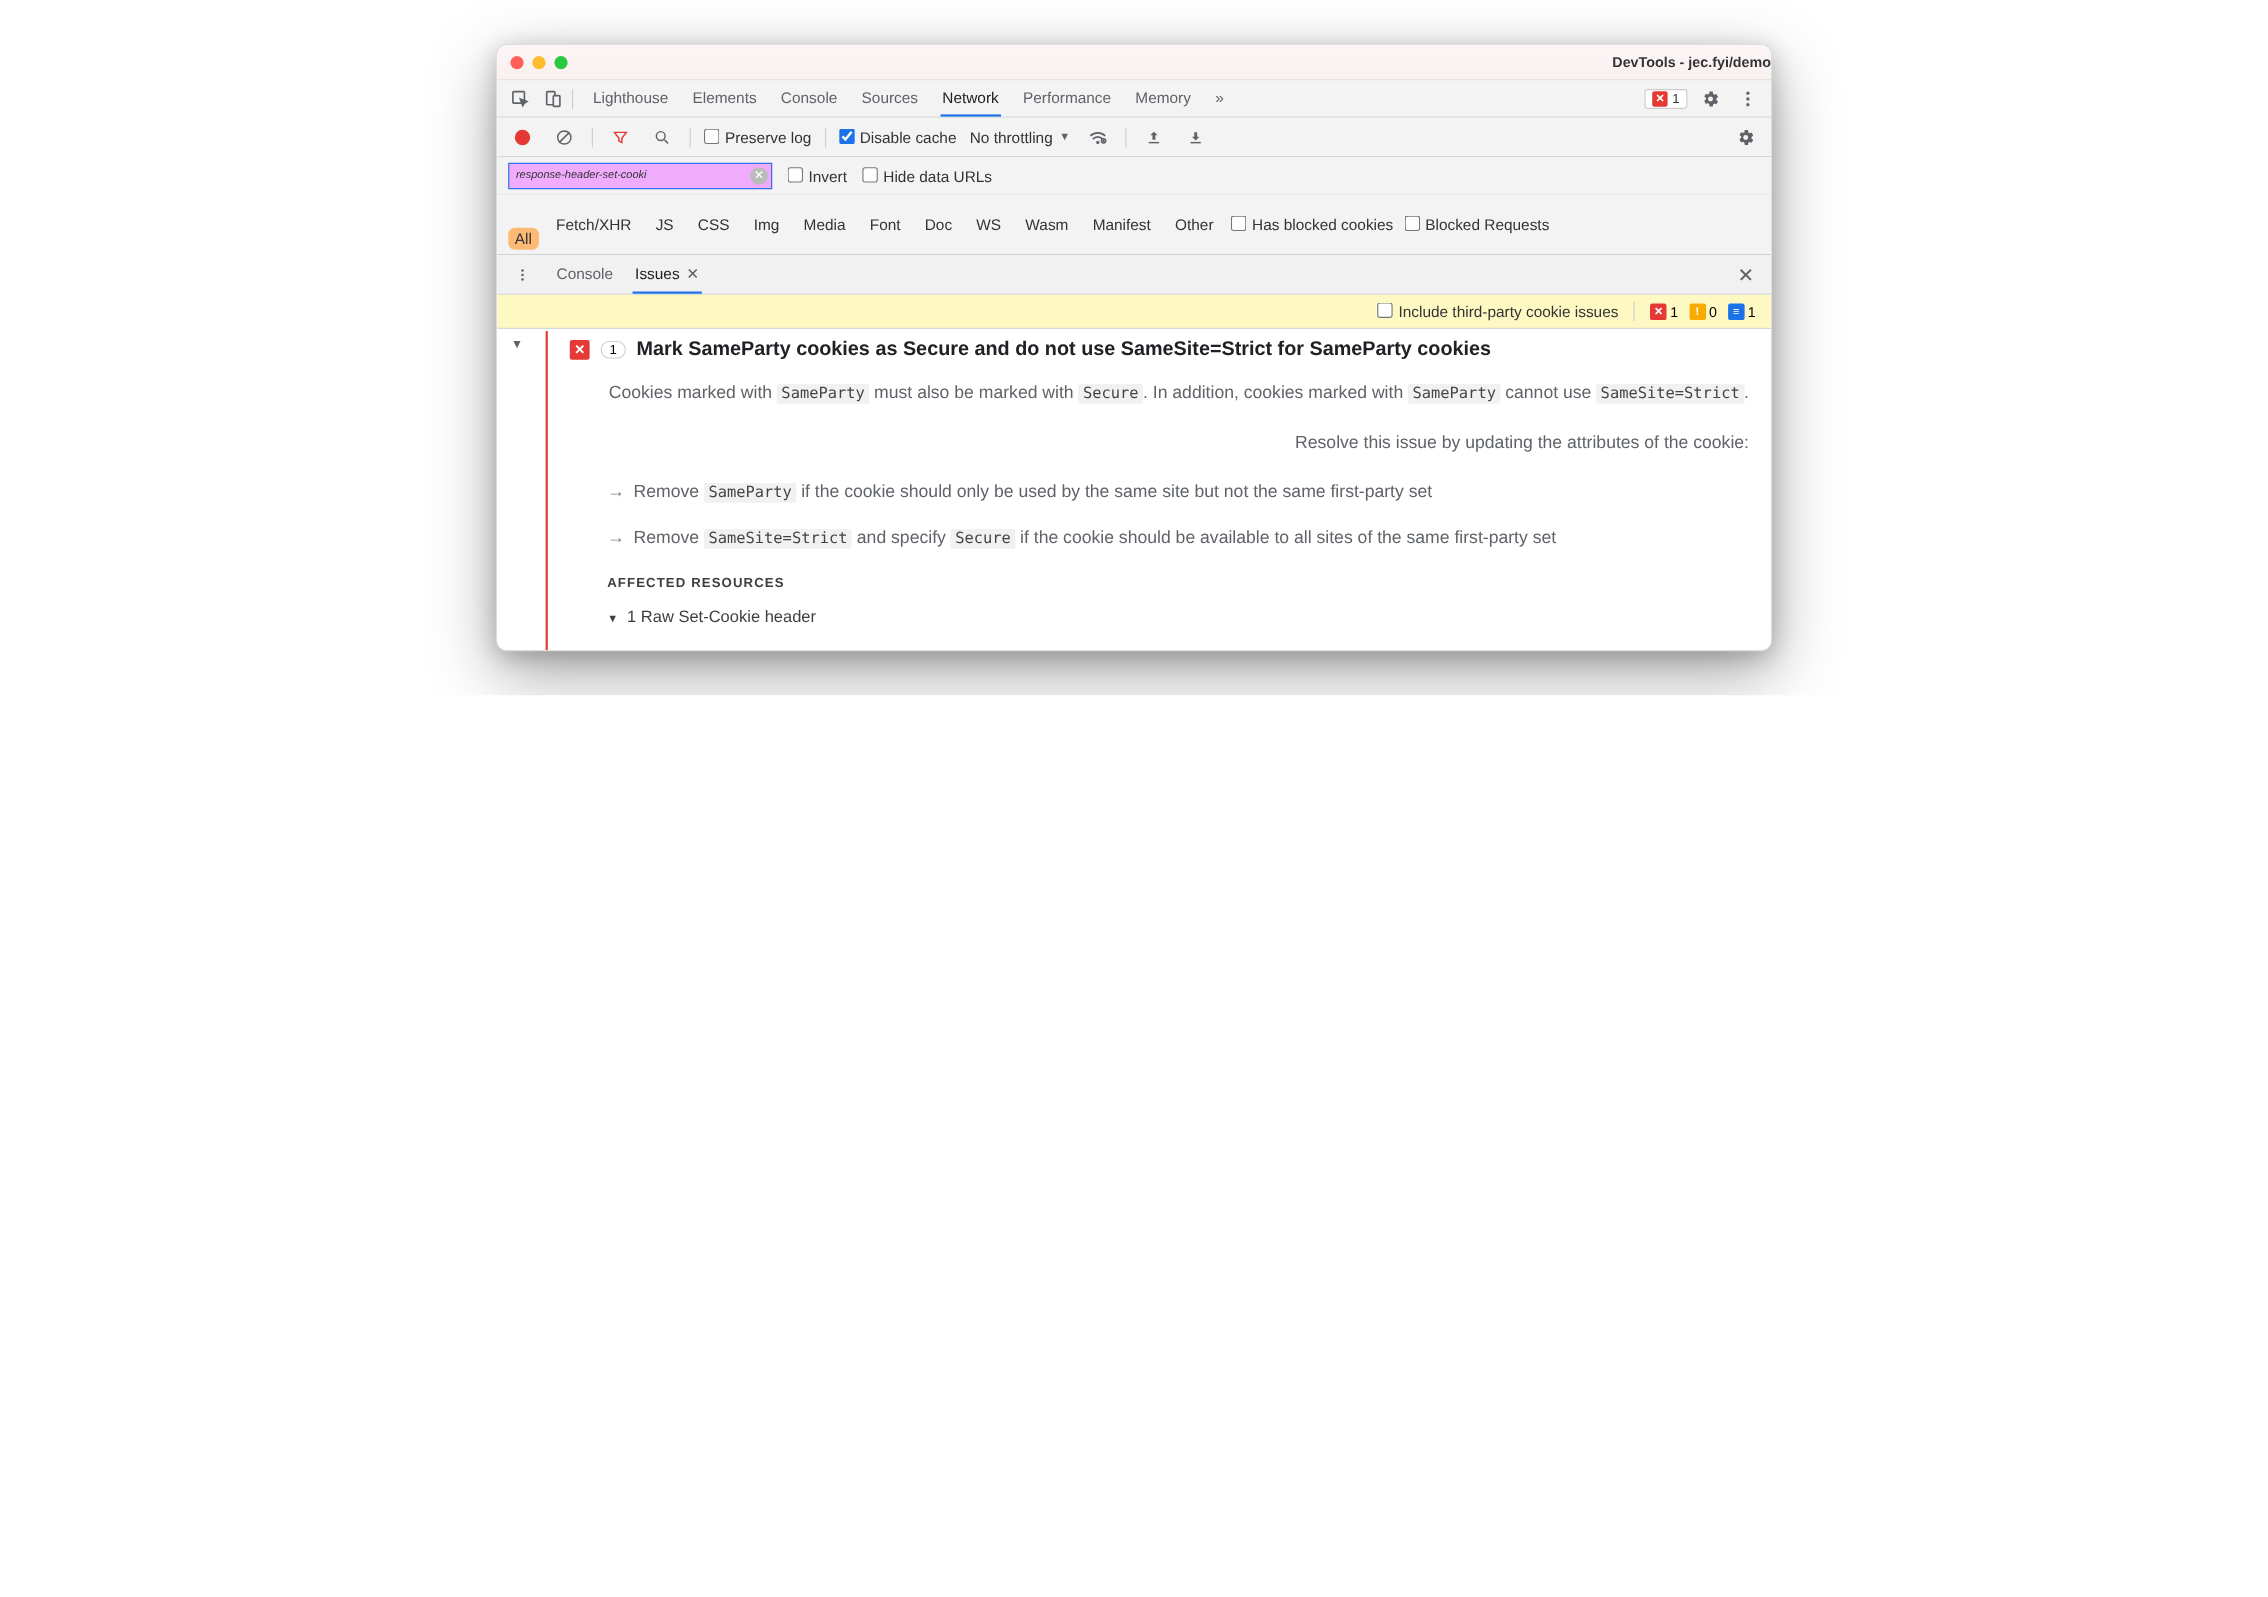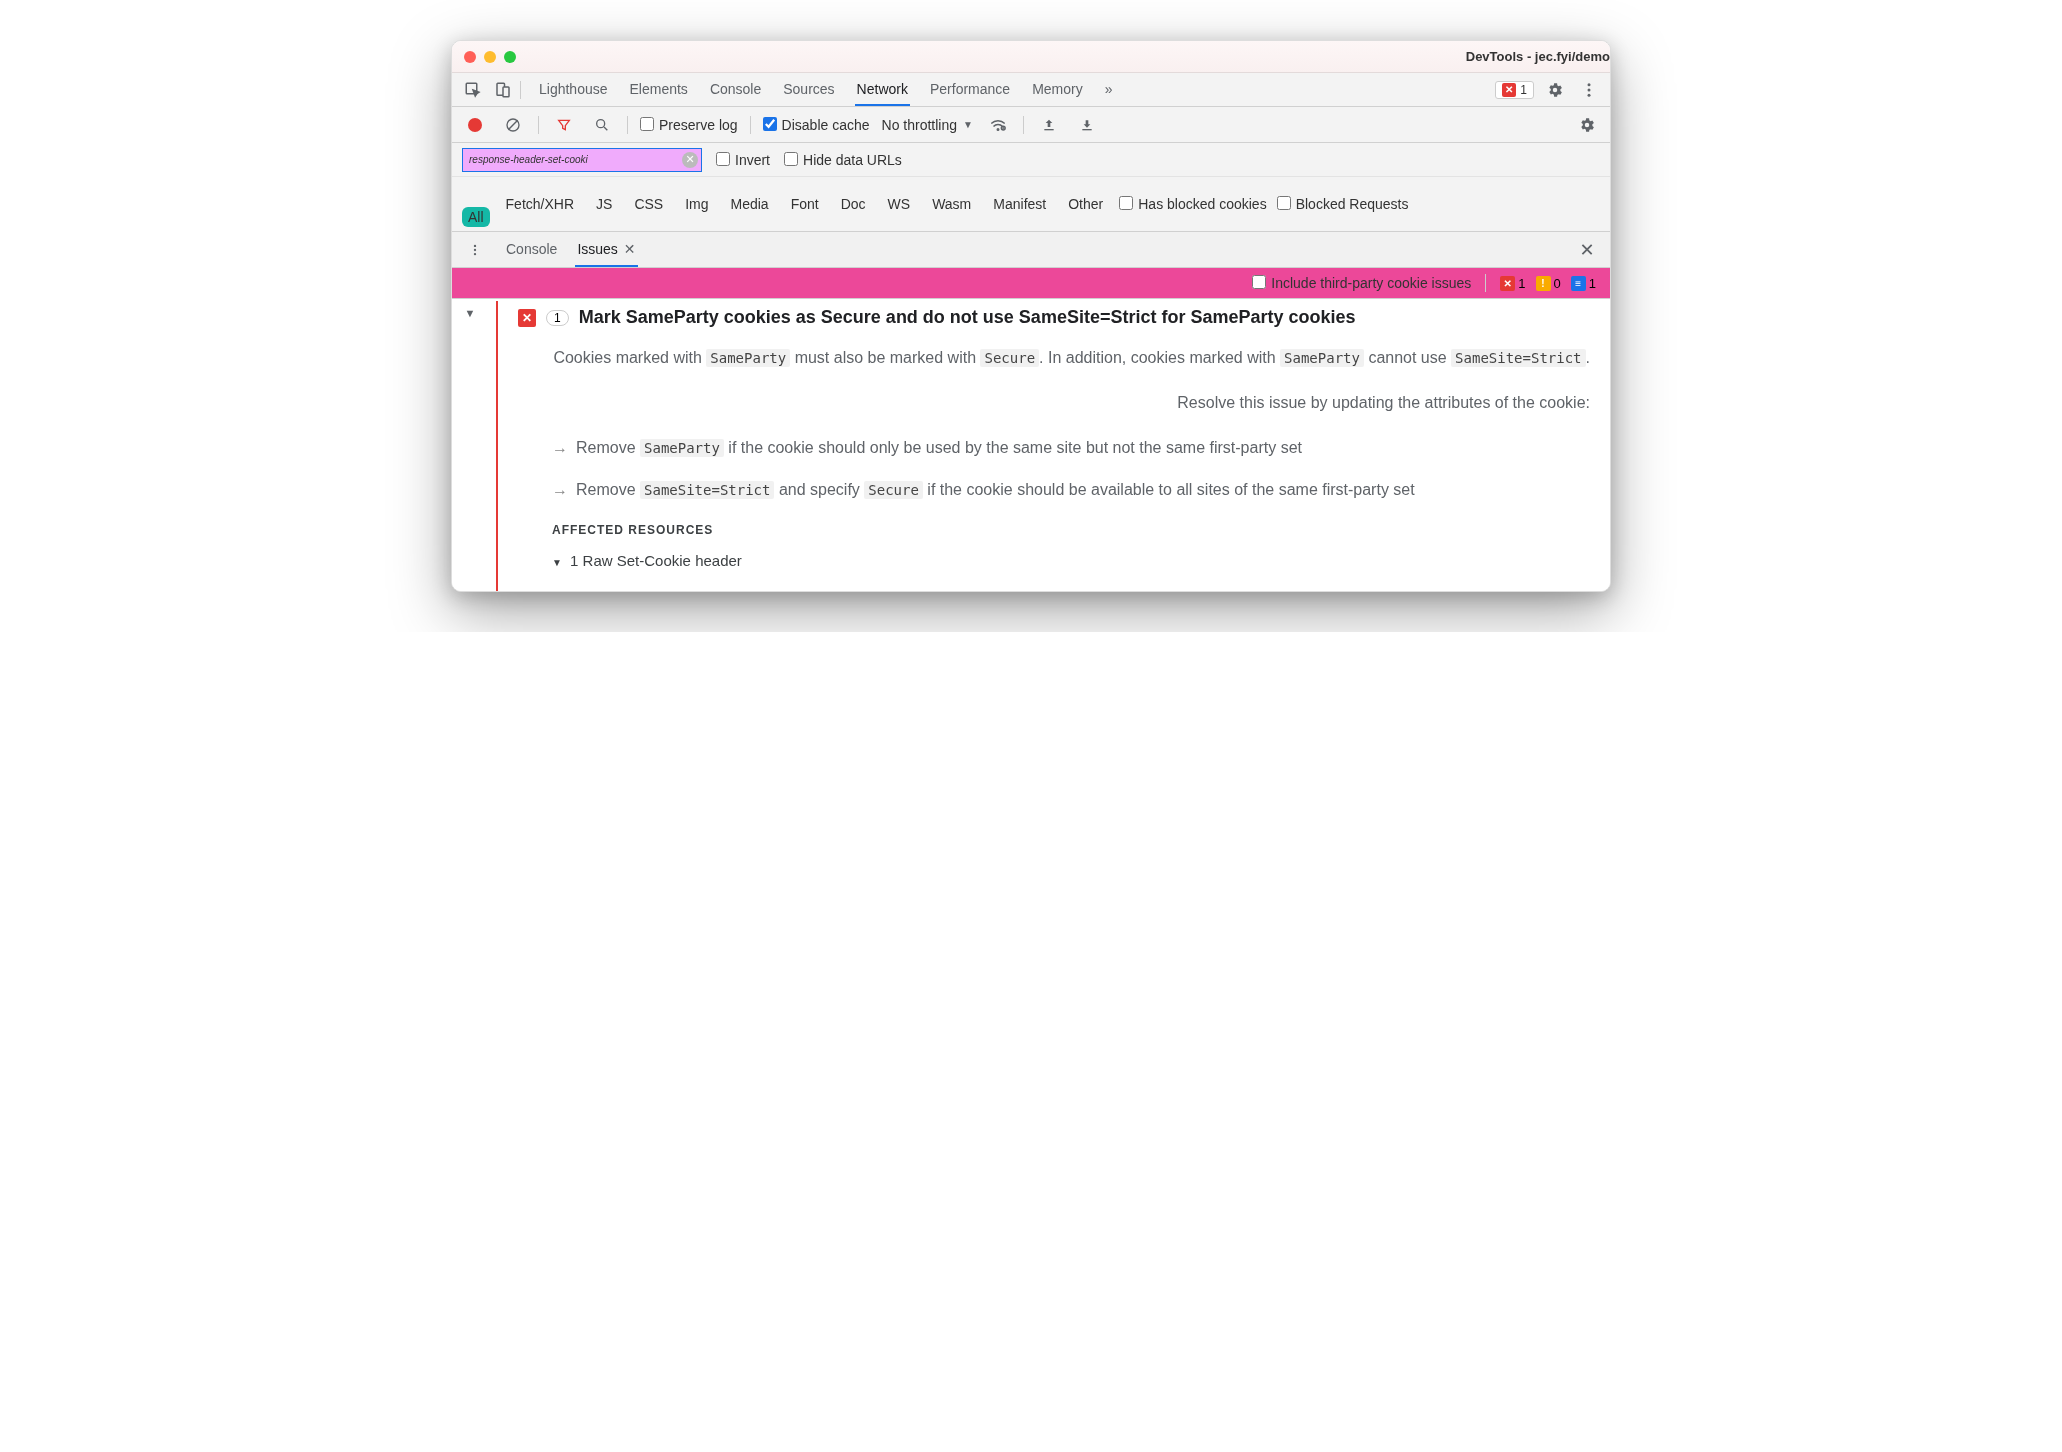--- a/index.html
+++ b/index.html
@@ -96,36 +96,36 @@
   display: flex; align-items: center; justify-content: center;
   color: #fff; font-size: 11px; cursor: pointer;
 }
 .types-row {
   display: flex; align-items: center; flex-wrap: wrap;
   padding: 4px 10px; gap: 10px;
   background: #f3f3f3; border-bottom: 1px solid #d0d0d0;
   font-size: 14px; min-height: 34px;
 }
 .type-chip { padding: 2px 6px; border-radius: 6px; cursor: pointer; color: #333; }
-.type-chip.active { background: #14b8a6; margin-top: 26px; }
+.type-chip.active { background: #fdba74; margin-top: 26px; }
 .drawer-tabs {
   display: flex; align-items: center; padding: 0 10px; height: 36px;
   background: #f1f1f1; border-bottom: 1px solid #d0d0d0; gap: 16px;
 }
 .drawer-tab {
   font-size: 14px; color: #5f6368; padding: 8px 2px; cursor: pointer;
   border-bottom: 2px solid transparent; display: flex; align-items: center; gap: 6px;
 }
 .drawer-tab.active { color: #202124; border-bottom-color: #1a73e8; }
 .close-tab { font-size: 14px; color: #5f6368; cursor: pointer; }
 .drawer-sp { flex: 1; }
 .issues-toolbar {
   display: flex; align-items: center; justify-content: flex-end;
   padding: 6px 14px; gap: 14px; border-bottom: 1px solid #d0d0d0;
-  font-size: 14px; background: #ec4899;
+  font-size: 14px; background: #fef9c3;
 }
 .count-group { display: flex; align-items: center; gap: 10px; }
 .count-item { display: flex; align-items: center; gap: 3px; font-size: 13px; }
 .sq { width: 15px; height: 15px; border-radius: 2px; display: flex; align-items: center; justify-content: center; font-size: 10px; font-weight: bold; color: #fff; }
 .sq.red { background: #e53935; }
 .sq.orange { background: #f9ab00; }
 .sq.blue { background: #1a73e8; }
 .issue-body {
   display: flex; background: #fff; position: relative;
   max-height: 480px; overflow: auto;

